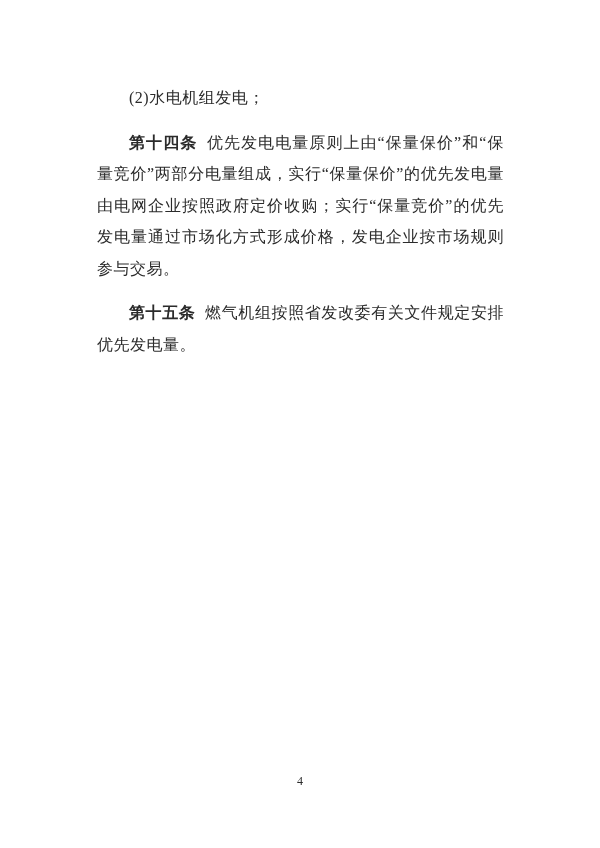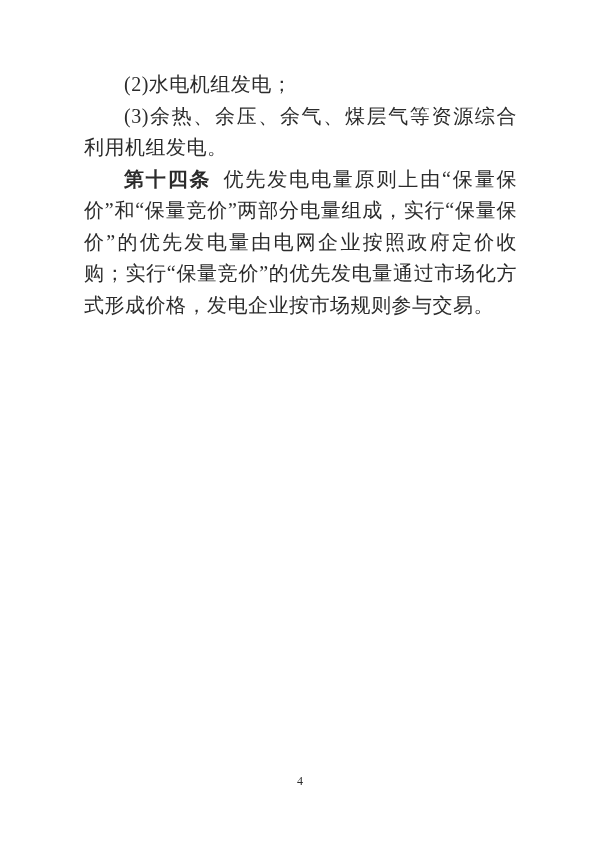--- a/index.html
+++ b/index.html
@@ -16,22 +16,22 @@
     font-family: "Liberation Serif", "DejaVu Serif", serif;
     color: #2b2b2b;
   }
   .content {
     position: absolute;
     top: 69px;
     left: 84px;
     width: 433px;
   }
   .para {
-    margin: 0;
-    font-size: 20px;
+    margin: 13px;
+    font-size: 16px;
     line-height: 31.5px;
     text-align: justify;
     text-indent: 2em;
     letter-spacing: 0.5px;
   }
   .art {
     font-weight: bold;
     margin-right: 0.6em;
   }
   .page-number {
@@ -46,25 +46,25 @@
   }
 </style>
 </head>
 <body>
 
 <div class="page">
   <div class="content">
 
     <p class="para"><span>(2)水电机组发电；</span></p>
 
-    <p class="para"><span>(3)余热、余压、余气、煤层气等资源综合利用机组发电。</span></p>
 
     <p class="para"><b class="art">第十四条</b><span>优先发电电量原则上由“保量保价”和“保量竞价”两部分电量组成，实行“保量保价”的优先发电量由电网企业按照政府定价收购；实行“保量竞价”的优先发电量通过市场化方式形成价格，发电企业按市场规则参与交易。</span></p>
 
 
 
+    <p class="para"><b class="art">第十五条</b><span>燃气机组按照省发改委有关文件规定安排优先发电量。</span></p>
 
 
 
   </div>
 
   <div class="page-number">4</div>
 </div>
 
 </body></html>

